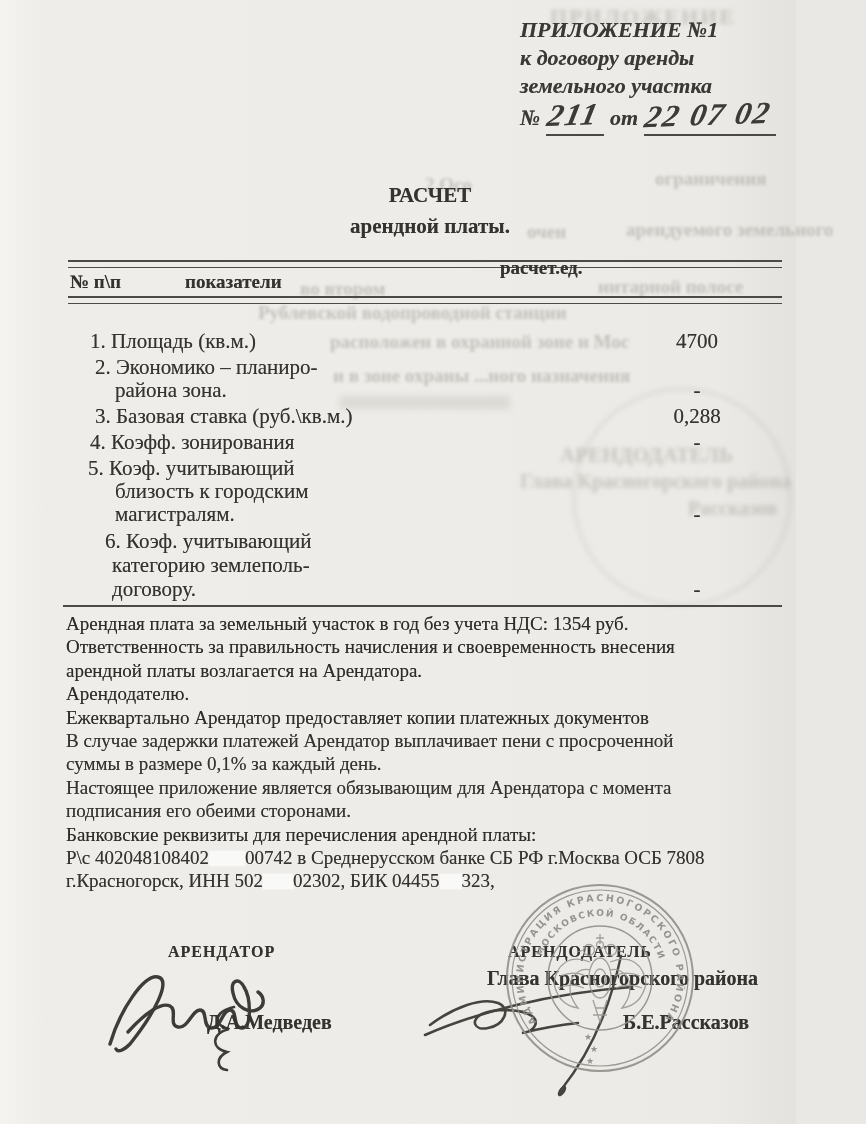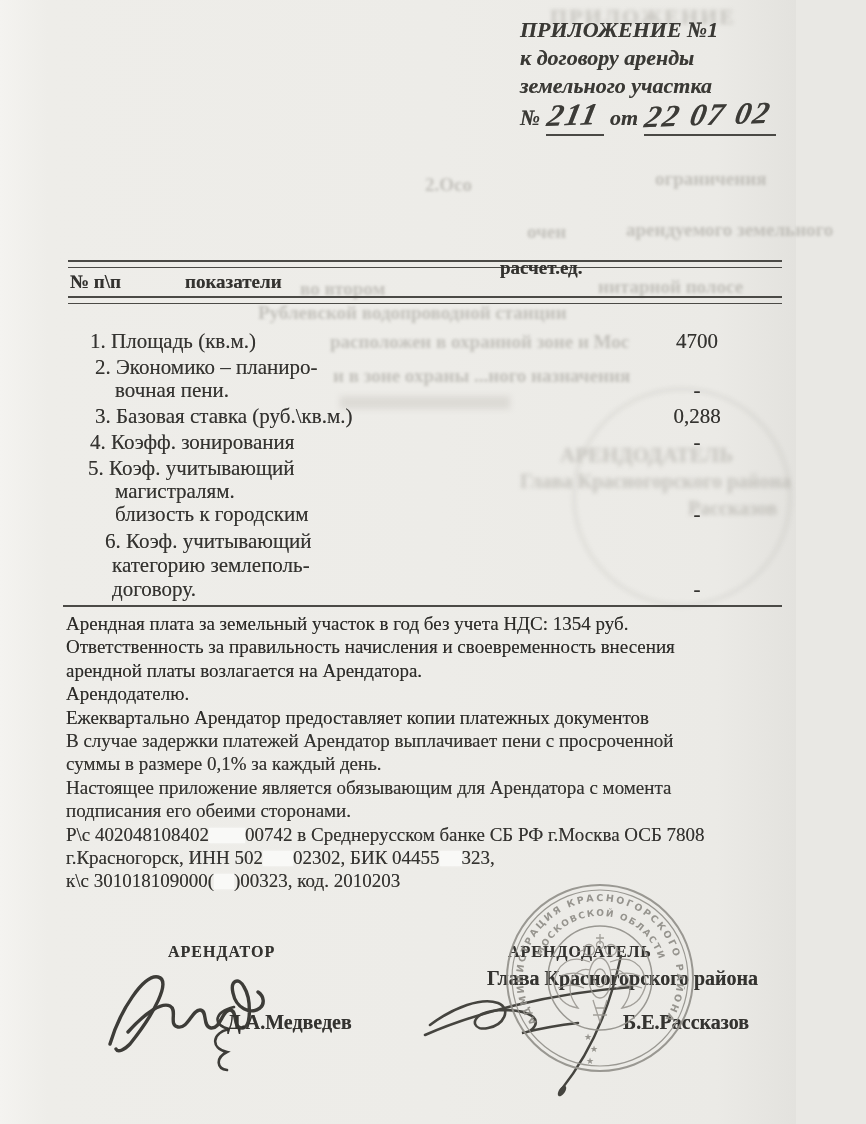--- a/index.html
+++ b/index.html
@@ -73,58 +73,62 @@
     <div>к договору аренды</div>
     <div>земельного участка</div>
     <div class="appx-no-line">
       <span>№</span>
       <span class="uline"><span class="hand">211</span></span>
       <span>от</span>
       <span class="uline"><span class="hand">22 07 02</span></span>
     </div>
   </div>
 
+  <div class="abs title ink">
+    <div>РАСЧЕТ</div>
+    <div>арендной платы.</div>
+  </div>
 
   <div class="abs drule" style="left:68px;top:260px;width:714px;"></div>
   <div class="abs thead-cell ink" style="left:70px;top:271px;">№ п\п</div>
   <div class="abs thead-cell ink" style="left:185px;top:271px;">показатели</div>
   <div class="abs thead-cell ink" style="left:500px;top:257px;">расчет.ед.</div>
   <div class="abs drule" style="left:68px;top:296px;width:714px;"></div>
 
   <div class="abs rows ink">
     <div class="t-row">
       <div class="t-label">
           <div class="i22">1. Площадь (кв.м.)</div>
         </div>
       <div class="t-val">4700</div>
     </div>
     <div class="t-row">
       <div class="t-label">
         <div class="i27">2. Экономико – планиро-</div>
-        <div class="i47">вочная пени.</div>
+        <div class="i47">района зона.</div>
       </div>
       <div class="t-val">-</div>
     </div>
     <div class="t-row">
       <div class="t-label">
           <div class="i27">3.  Базовая ставка (руб.\кв.м.)</div>
         </div>
       <div class="t-val">0,288</div>
     </div>
     <div class="t-row">
       <div class="t-label">
           <div class="i22">4. Коэфф. зонирования</div>
         </div>
       <div class="t-val">-</div>
     </div>
     <div class="t-row">
       <div class="t-label">
         <div class="i20">5. Коэф. учитывающий</div>
+        <div class="i47">близость к городским</div>
         <div class="i47">магистралям.</div>
-        <div class="i47">близость к городским</div>
       </div>
       <div class="t-val">-</div>
     </div>
     <div class="t-row" style="margin-top:2px;">
       <div class="t-label" style="line-height:24px;">
         <div class="i37">6.   Коэф. учитывающий</div>
         <div class="i44">категорию землеполь-</div>
         <div class="i44">договору.</div>
       </div>
       <div class="t-val">-</div>
@@ -136,42 +140,40 @@
   <div class="abs bodytext ink">
     <div class="b">Арендная плата за земельный участок в год без учета НДС:  1354 руб.</div>
     <div class="b">Ответственность за правильность начисления и своевременность внесения</div>
     <div class="b">арендной платы возлагается на Арендатора.</div>
     <div class="b">Арендодателю.</div>
     <div class="b">Ежеквартально Арендатор предоставляет копии платежных документов</div>
     <div>В случае задержки платежей Арендатор выплачивает пени с просроченной</div>
     <div>суммы в размере 0,1% за каждый день.</div>
     <div>Настоящее приложение является обязывающим для Арендатора с момента</div>
     <div>подписания его обеими сторонами.</div>
+    <div class="b">Банковские реквизиты для перечисления арендной платы:</div>
     <div>
       <span>Р\с  402048108402</span><span class="redact" style="width:36px;"></span><span>00742 в Среднерусском банке СБ РФ г.Москва ОСБ 7808</span>
     </div>
     <div>
       <span>г.Красногорск, ИНН 502</span><span class="redact" style="width:30px;"></span><span>02302, БИК 04455</span><span class="redact" style="width:22px;"></span><span>323,</span>
-    </div>
-    <div>
-      <span>к\с 301018109000(</span><span class="redact" style="width:20px;"></span><span>)00323, код. 2010203</span>
     </div>
   </div>
 
   <div class="abs sig-label ink" style="left:133px;top:943px;">АРЕНДАТОР</div>
   <svg class="abs stroke" style="left:98px;top:952px;" width="180" height="112" viewBox="0 0 180 112">
     <g fill="none" stroke="#3d3c38" stroke-width="3.4" stroke-linecap="round" stroke-linejoin="round">
       <path d="M12,92 C22,58 46,22 60,25 C74,28 56,62 32,92 C26,98 20,101 18,97"></path>
       <path d="M30,80 C48,60 64,50 72,54 C80,58 70,73 80,75 C90,77 94,58 102,58 C110,58 104,75 113,76 C123,77 124,58 132,58 C140,58 134,76 144,76 C154,76 153,46 146,35 C141,25 132,28 135,41 C138,56 152,63 162,56 C167,52 166,44 160,40"></path>
     </g>
   </svg>
   <svg class="abs stroke" style="left:206px;top:1003px;" width="38" height="76" viewBox="0 0 38 76">
     <path d="M28,4 C8,9 6,22 23,26 C6,30 4,45 21,49 C9,55 11,66 21,67" fill="none" stroke="#3d3c38" stroke-width="2.6" stroke-linecap="round"></path>
   </svg>
-  <div class="abs sig-name ink" style="left:227px;top:1011px;">Д.А.Медведев</div>
+  <div class="abs sig-name ink" style="left:207px;top:1011px;">Д.А.Медведев</div>
 
   <div class="abs sig-label ink" style="left:473px;top:943px;">АРЕНДОДАТЕЛЬ</div>
   <div class="abs sig-name ink" style="left:487px;top:967px;">Глава Красногорского района</div>
   <div class="abs sig-name ink" style="left:623px;top:1011px;">Б.Е.Рассказов</div>
   <svg class="abs stroke" style="left:420px;top:983px;" width="220" height="60" viewBox="0 0 220 60">
     <g fill="none" stroke="#45443f" stroke-width="2.6" stroke-linecap="round">
       <path d="M5,52 C55,30 130,10 212,4"></path>
       <path d="M10,42 C34,24 62,14 78,20 C92,26 84,42 68,45 C54,48 50,37 62,31 C76,25 102,26 112,33 C120,39 114,49 102,50 C118,46 140,42 158,40"></path>
     </g>
   </svg>

